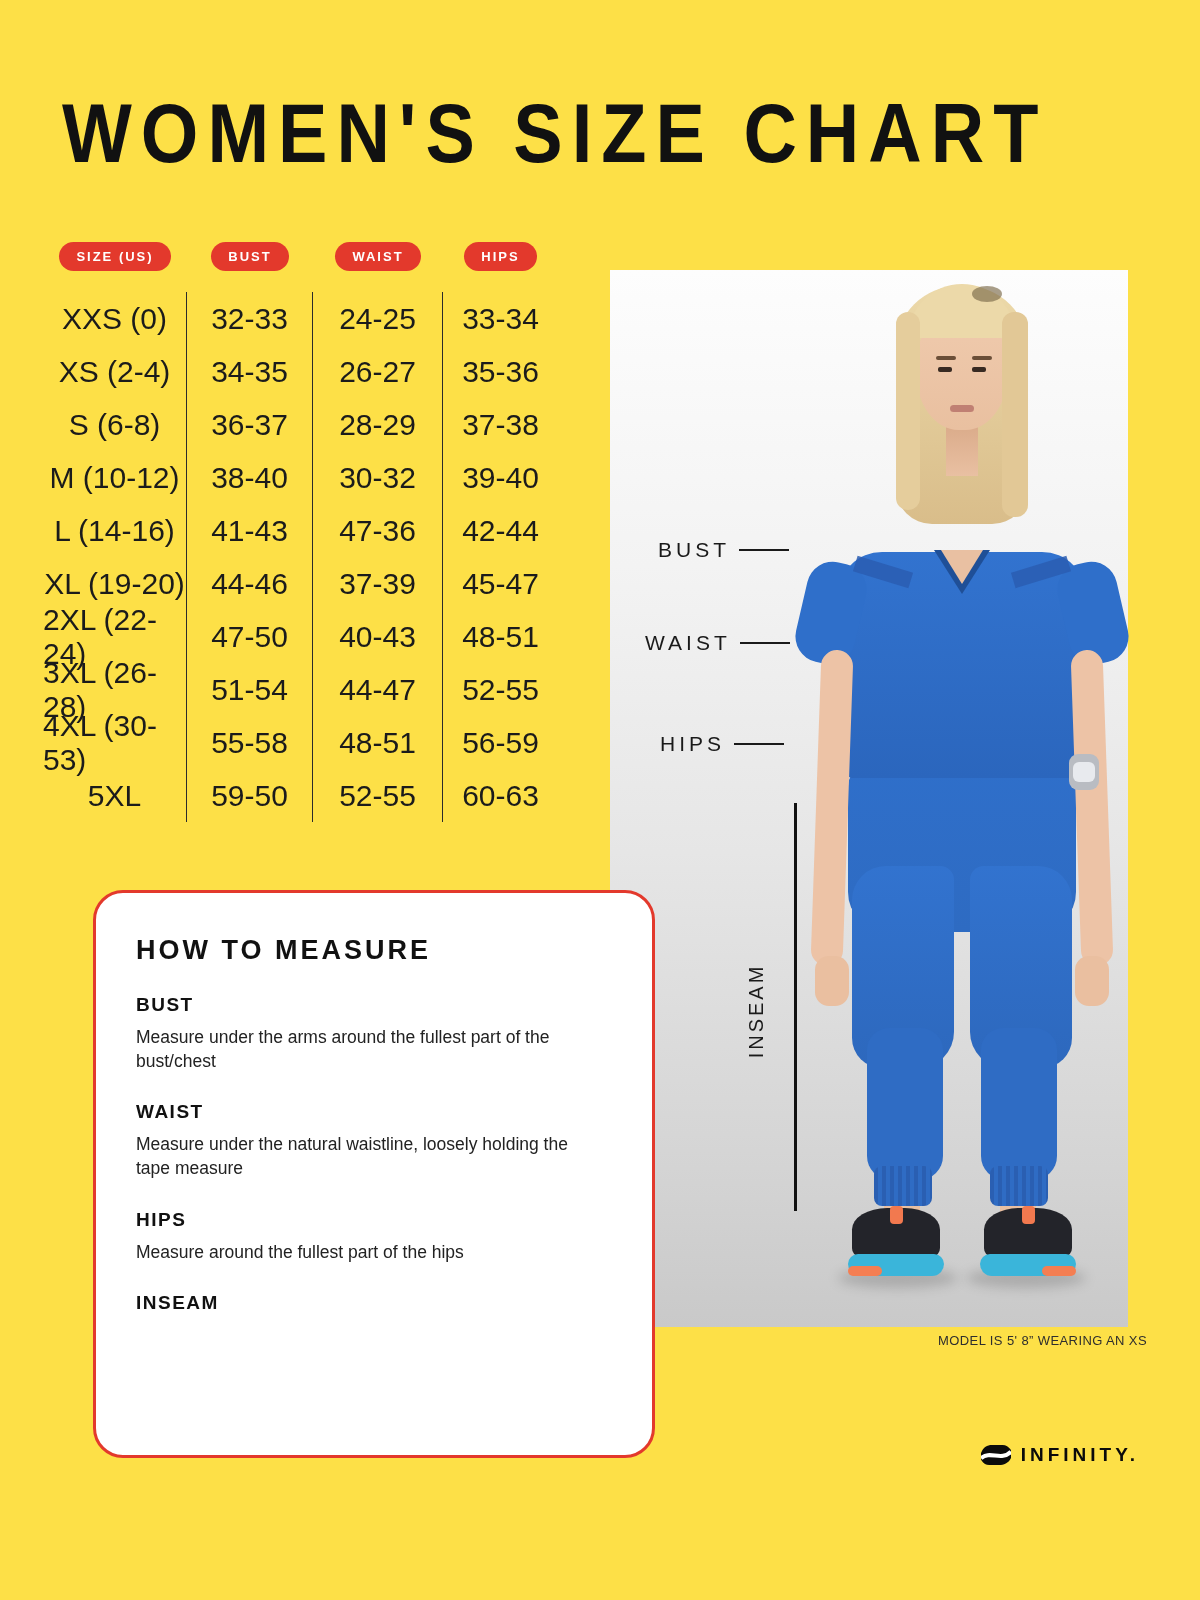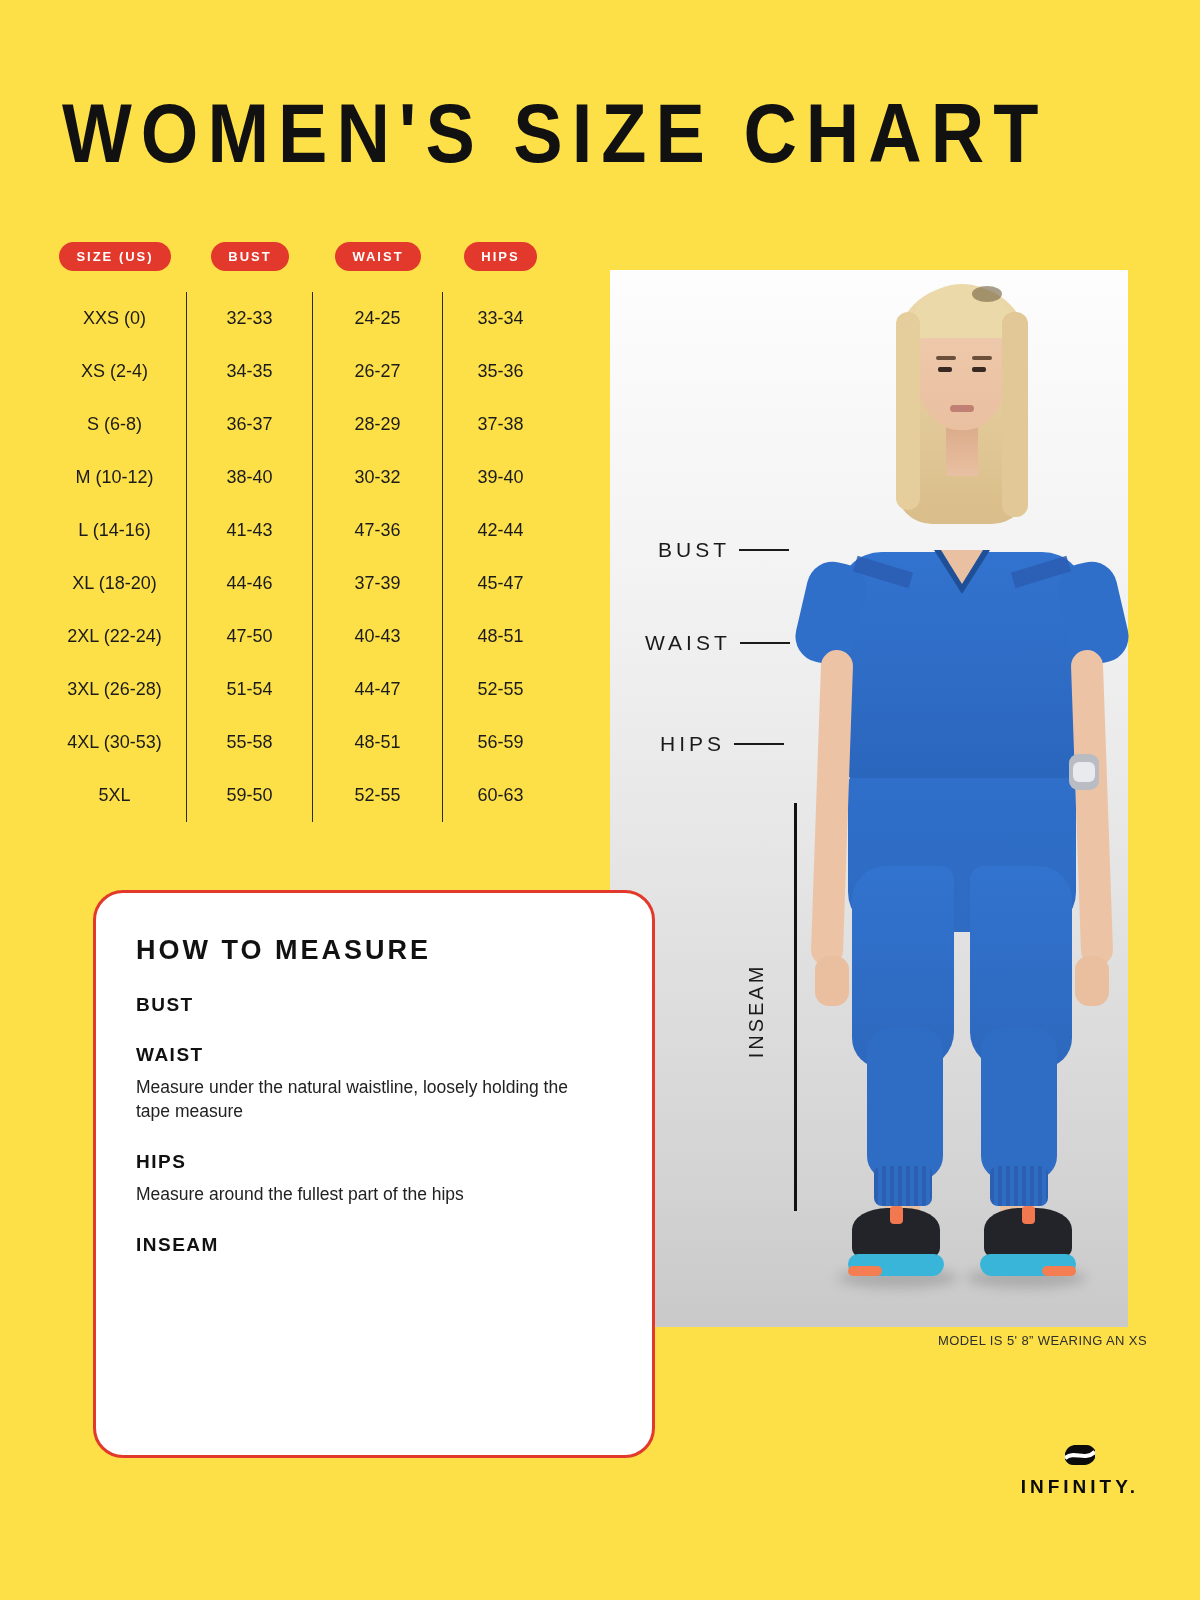--- a/index.html
+++ b/index.html
@@ -11,21 +11,21 @@
          letter-spacing:9px;color:#111;transform:scale(1.0,1.12);transform-origin:top left;white-space:nowrap;}
 
   
   .size-table{position:absolute;left:43px;top:240px;width:515px;}
   .hdr-row,.grid{display:grid;grid-template-columns:144px 126px 130px 115px;}
   .hdr-row{margin-bottom:20px;}
   .hdr-cell{display:flex;align-items:center;justify-content:center;height:32px;}
   .pill{background:#e3392c;color:#fff;font-size:13px;font-weight:700;letter-spacing:2px;
         padding:7px 17px;border-radius:15px;white-space:nowrap;}
   .grid .cell{display:flex;align-items:center;justify-content:center;height:53px;
-              font-size:18px;color:#1b1b1b;}
+              font-size:30px;color:#1b1b1b;}
   .grid .c0,.grid .c1,.grid .c2{border-right:1.5px solid #2b2b2b;}
 
   
   .photo{position:absolute;left:610px;top:270px;width:518px;height:1057px;
          background:linear-gradient(180deg,#fdfdfd 0%,#f3f3f3 28%,#e6e6e6 55%,#d4d4d4 85%,#c9c9c9 100%);}
   .photo *{position:absolute;}
 
   
   .hair-back{left:286px;top:16px;width:132px;height:238px;border-radius:62px 62px 36px 36px;
              background:linear-gradient(180deg,#ecd9a9,#d9bd8a);}
@@ -100,21 +100,21 @@
   .caption{position:absolute;right:53px;top:1333px;font-size:13px;letter-spacing:.4px;color:#2e2e2e;}
 
   .measure-box{position:absolute;left:93px;top:890px;width:562px;height:568px;background:#fff;
                border:3.5px solid #e3392c;border-radius:30px;box-sizing:border-box;
                padding:42px 40px 0 40px;z-index:10;}
   .measure-title{font-size:27px;font-weight:700;letter-spacing:3px;color:#111;margin:0 0 6px 0;}
   .m-item{margin-top:28px;}
   .m-label{font-size:19px;font-weight:700;letter-spacing:1.5px;color:#111;}
   .m-text{font-size:17.5px;line-height:1.38;color:#222;margin-top:9px;width:452px;}
 
-  .brand{position:absolute;right:61px;top:1444px;display:flex;align-items:center;gap:10px;z-index:11;flex-direction:column;}
+  .brand{position:absolute;right:61px;top:1444px;display:flex;align-items:center;gap:10px;z-index:11;}
   .brand-word{font-size:19px;font-weight:700;letter-spacing:4px;color:#0b0b0b;}
 </style>
 </head>
 <body>
 
 <div class="page">
 
   <div class="title">WOMEN'S SIZE CHART</div>
 
   <div class="size-table">
@@ -146,21 +146,21 @@
         <div class="cell c2">28-29</div>
         <div class="cell c3">37-38</div>
         <div class="cell c0">M (10-12)</div>
         <div class="cell c1">38-40</div>
         <div class="cell c2">30-32</div>
         <div class="cell c3">39-40</div>
         <div class="cell c0">L (14-16)</div>
         <div class="cell c1">41-43</div>
         <div class="cell c2">47-36</div>
         <div class="cell c3">42-44</div>
-        <div class="cell c0">XL (18-20)</div>
+        <div class="cell c0">XL (19-20)</div>
         <div class="cell c1">44-46</div>
         <div class="cell c2">37-39</div>
         <div class="cell c3">45-47</div>
         <div class="cell c0">2XL (22-24)</div>
         <div class="cell c1">47-50</div>
         <div class="cell c2">40-43</div>
         <div class="cell c3">48-51</div>
         <div class="cell c0">3XL (26-28)</div>
         <div class="cell c1">51-54</div>
         <div class="cell c2">44-47</div>
@@ -244,20 +244,21 @@
     <div class="inseam-label">INSEAM</div>
   </div>
 
   <div class="caption">MODEL IS 5' 8” WEARING AN XS</div>
 
   <div class="measure-box">
     <div class="measure-title">HOW TO MEASURE</div>
     <div id="measure-list">
   <div class="m-item">
     <div class="m-label">BUST</div>
+    <div class="m-text">Measure under the arms around the fullest part of the bust/chest</div>
   </div>
 
   <div class="m-item">
     <div class="m-label">WAIST</div>
     <div class="m-text">Measure under the natural waistline, loosely holding the tape measure</div>
   </div>
 
   <div class="m-item">
     <div class="m-label">HIPS</div>
     <div class="m-text">Measure around the fullest part of the hips</div>

